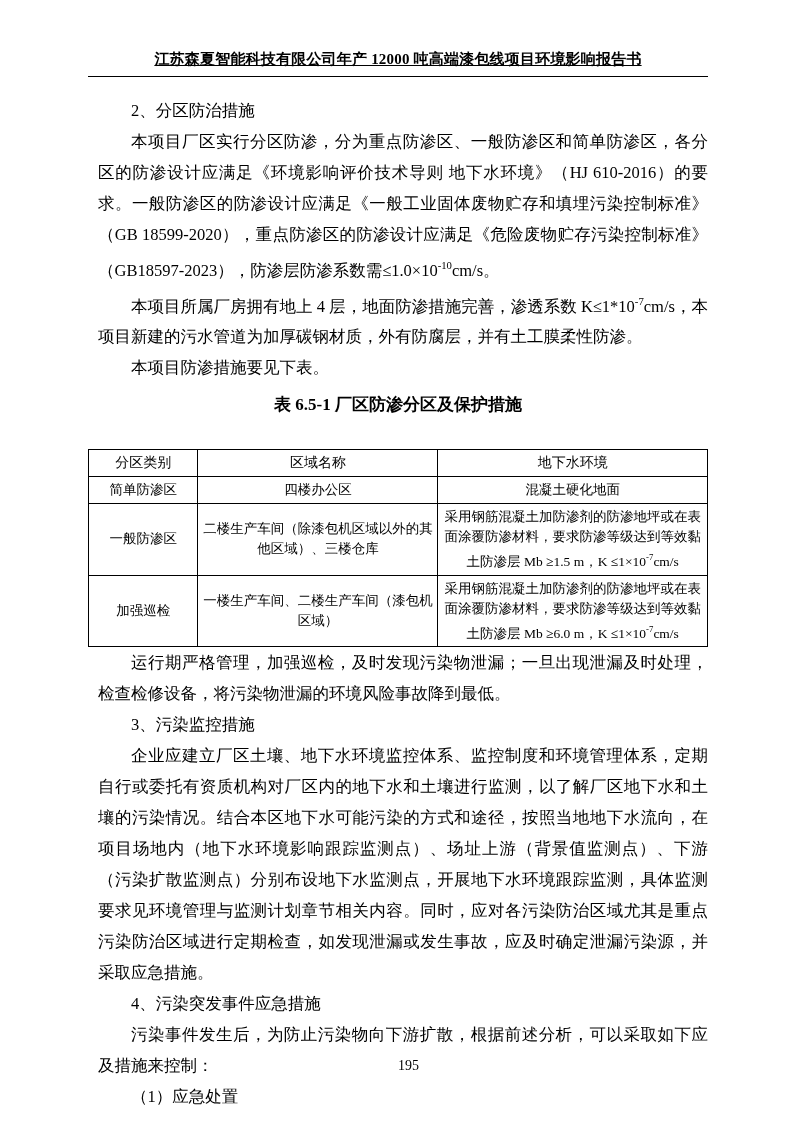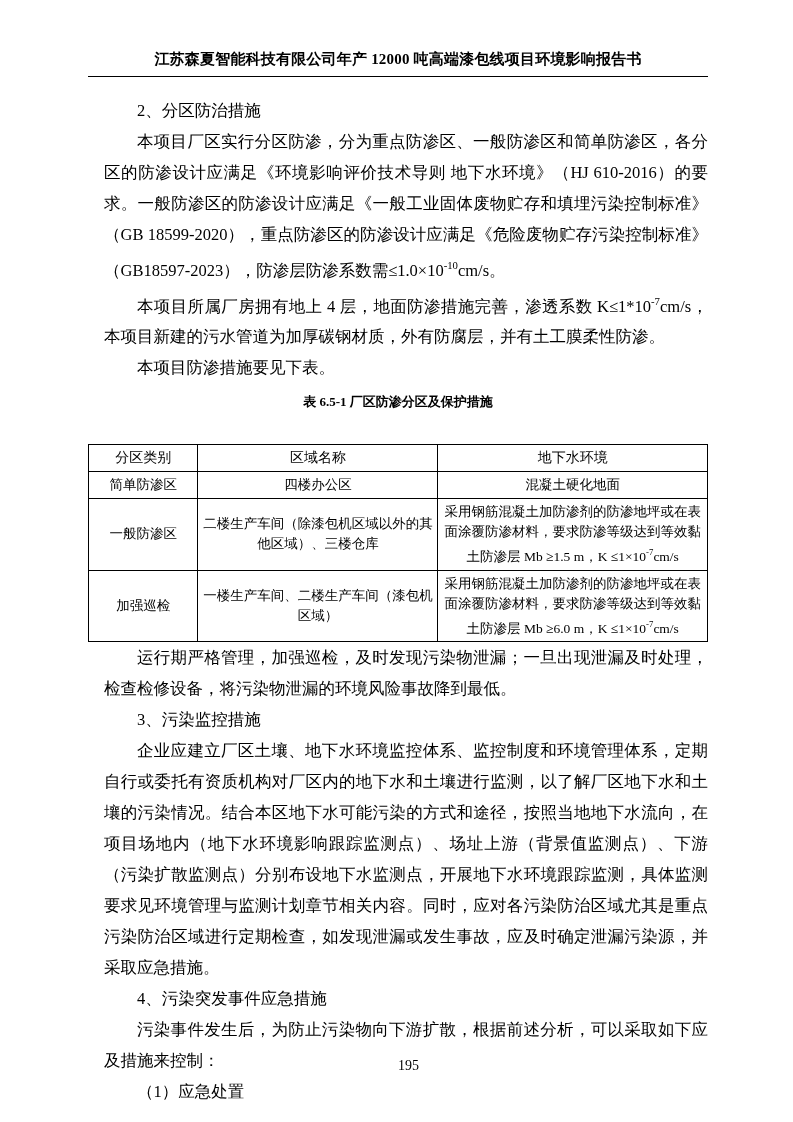--- a/index.html
+++ b/index.html
@@ -22,40 +22,41 @@
     left: 88px;
     top: 50px;
     width: 620px;
   }
   .doc-header {
     text-align: center;
     font-size: 15px;
     font-weight: bold;
     letter-spacing: 0.2px;
     padding-bottom: 7px;
+    text-decoration: underline;
   }
   .header-rule {
     border-bottom: 1.2px solid #000;
     margin-bottom: 18px;
   }
   p.para {
     font-size: 16.5px;
     line-height: 31px;
-    margin: 0 0 0 16px;
+    margin: 0 0 0 10px;
     text-align: justify;
     text-justify: inter-ideograph;
     text-indent: 2em;
   }
   sup {
     font-size: 0.65em;
     vertical-align: super;
   }
   .table-title {
     text-align: center;
-    font-size: 13px;
+    font-size: 17px;
     font-weight: bold;
     margin: 10px 0 4px 0;
   }
   table.ft {
     border-collapse: collapse;
     width: 100%;
     table-layout: fixed;
     margin-top: 33px;
   }
   table.ft td, table.ft th {

